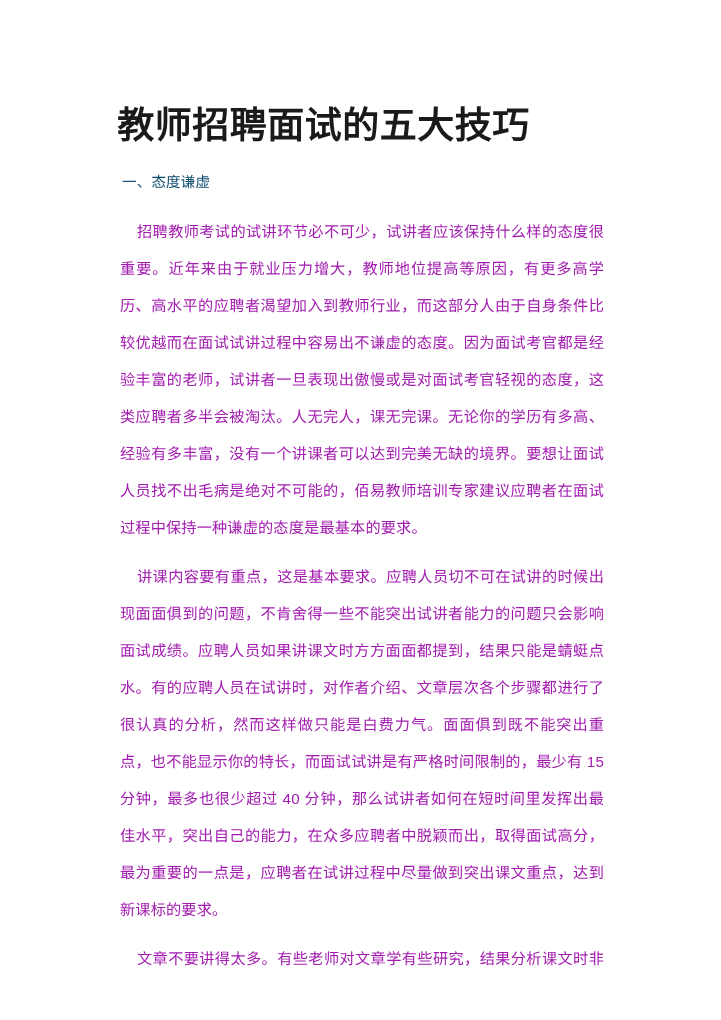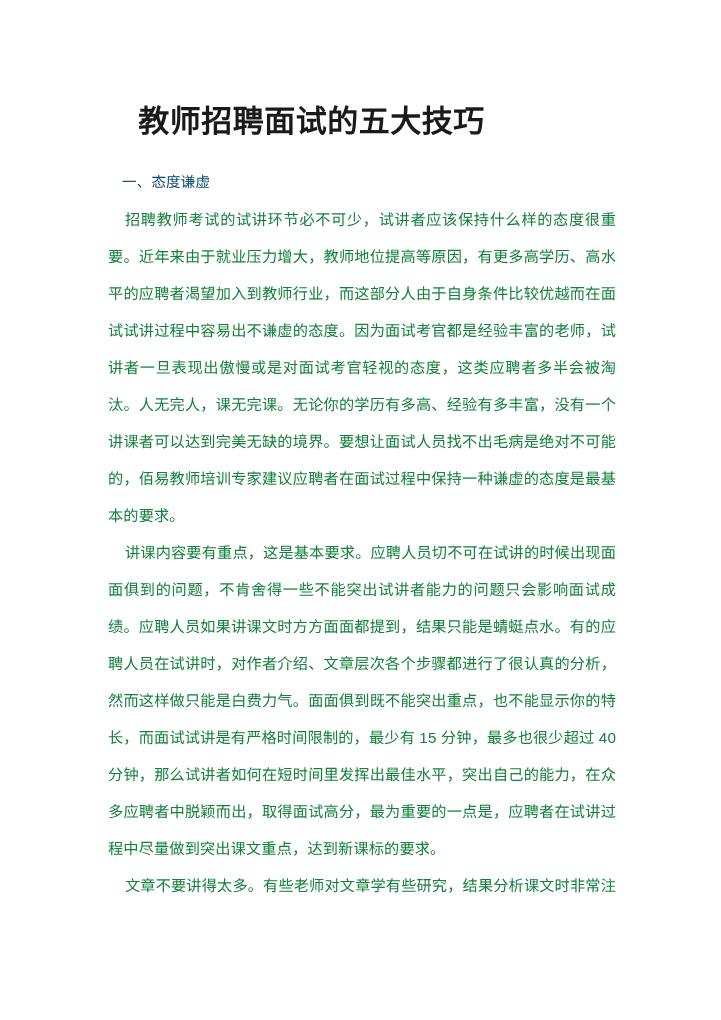--- a/index.html
+++ b/index.html
@@ -26,25 +26,26 @@
   }
 
   .doc-title {
     position: absolute;
     top: 84px;
     left: 0;
     width: 623px;
     text-align: center;
     font-family: "Liberation Serif", "DejaVu Serif", serif;
     font-weight: bold;
-    font-size: 31px;
+    font-size: 37px;
     line-height: 34px;
     letter-spacing: 0.5px;
     color: #1a1a1a;
     white-space: nowrap;
+    padding-left: 12px;
   }
 
   .body-area {
     position: absolute;
     top: 164px;
     left: 108px;
     width: 508px;
   }
 
   .section-heading {
@@ -54,26 +55,26 @@
     color: #0c4a6e;
     text-indent: 14px;
     letter-spacing: 0.2px;
     white-space: nowrap;
   }
 
   .para {
     font-family: "Liberation Sans", "DejaVu Sans", sans-serif;
     font-size: 15.2px;
     line-height: 37px;
-    color: #15803d;
+    color: #a21caf;
     text-align: justify;
     text-justify: inter-ideograph;
     text-indent: 17px;
     letter-spacing: 0.15px;
-    margin: 0;
+    margin: 12px;
     word-break: break-all;
   }
 
   .para.clipped {
     max-height: 37px;
     overflow: hidden;
   }
 </style>
 </head>
 <body>

